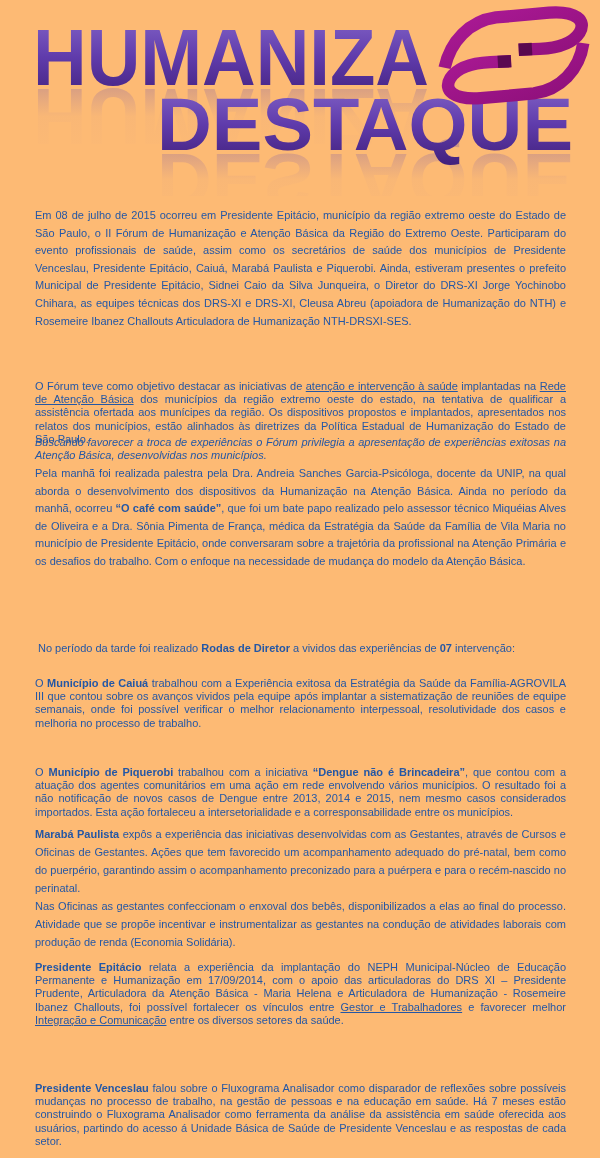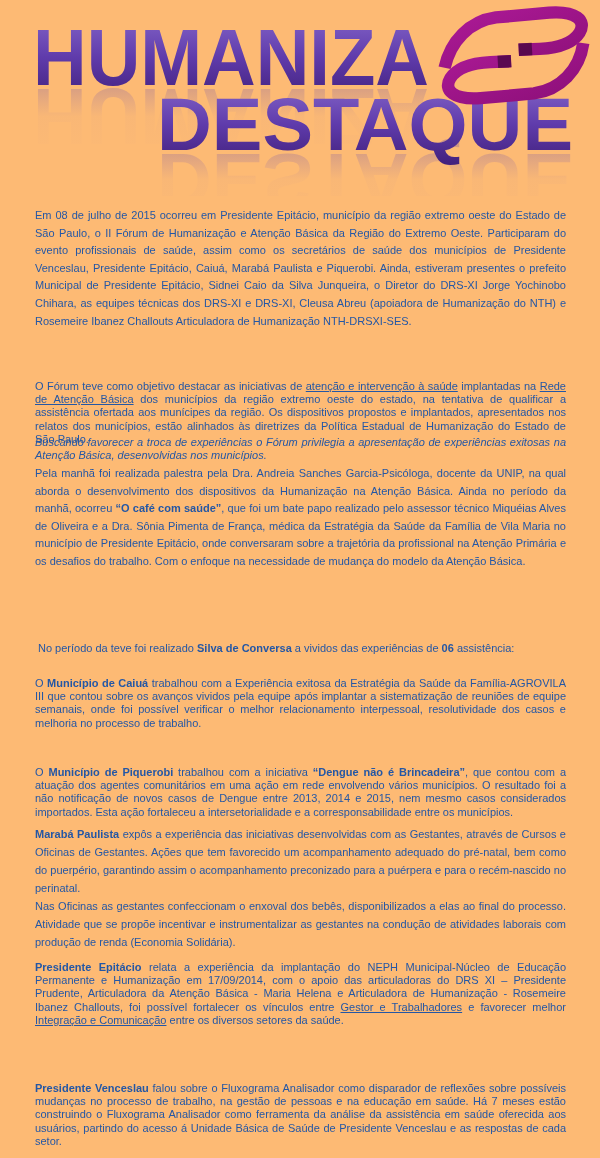--- a/index.html
+++ b/index.html
@@ -59,21 +59,21 @@
         <path d="M 78 57 L 64 57.8" stroke="#4a0642" stroke-width="13" opacity="0.8"></path>
       </g>
     </svg>
   </div>
 
   <div>
       <p class="para p1"><span>Em 08 de julho de 2015 ocorreu em Presidente Epitácio, município da região extremo oeste do Estado de São Paulo, o II Fórum de Humanização e Atenção Básica da Região do Extremo Oeste. Participaram do evento profissionais de saúde, assim como os secretários de saúde dos municípios de Presidente Venceslau, Presidente Epitácio, Caiuá, Marabá Paulista e Piquerobi. Ainda, estiveram presentes o prefeito Municipal de Presidente Epitácio, Sidnei Caio da Silva Junqueira, o Diretor do DRS-XI Jorge Yochinobo Chihara, as equipes técnicas dos DRS-XI e DRS-XI, Cleusa Abreu (apoiadora de Humanização do NTH) e Rosemeire Ibanez Challouts Articuladora de Humanização NTH-DRSXI-SES.</span></p>
       <p class="para p2"><span>O Fórum teve como objetivo destacar as iniciativas de </span><span class="u">atenção e intervenção à saúde</span><span> implantadas na </span><span class="u">Rede de Atenção Básica</span><span> dos municípios da região extremo oeste do estado, na tentativa de qualificar a assistência ofertada aos munícipes da região.  Os dispositivos propostos e implantados, apresentados nos relatos dos municípios, estão alinhados às diretrizes da Política Estadual de Humanização do Estado de São Paulo.</span></p>
       <p class="para p3"><span>Buscando favorecer a troca de experiências o Fórum privilegia a apresentação de experiências exitosas na Atenção Básica, desenvolvidas nos municípios.</span></p>
       <p class="para p4"><span>Pela manhã foi realizada palestra pela Dra. Andreia Sanches Garcia-Psicóloga, docente da UNIP, na qual aborda o desenvolvimento dos dispositivos da Humanização na Atenção Básica. Ainda no período da manhã, ocorreu </span><span class="b">“O café com saúde”</span><span>, que foi um bate papo realizado pelo assessor técnico Miquéias Alves de Oliveira e a Dra. Sônia Pimenta de França, médica da Estratégia da Saúde da Família de Vila Maria no município de Presidente Epitácio, onde conversaram sobre a trajetória da profissional na Atenção Primária e os desafios do trabalho. Com o enfoque na necessidade de mudança do modelo da Atenção Básica.</span></p>
-      <p class="para p5"><span>No período da teve foi realizado </span><span class="b">Silva de Conversa</span><span> a vividos das experiências de </span><span class="b">06</span><span> assistência:</span></p>
+      <p class="para p5"><span>No período da tarde foi realizado </span><span class="b">Rodas de Diretor</span><span> a vividos das experiências de </span><span class="b">07</span><span> intervenção:</span></p>
       <p class="para p6"><span>O </span><span class="b">Município de Caiuá</span><span> trabalhou com a Experiência exitosa da Estratégia da Saúde da Família-AGROVILA III que contou sobre os avanços vividos pela equipe após implantar a sistematização de reuniões de equipe semanais, onde foi possível verificar o melhor relacionamento interpessoal, resolutividade dos casos e melhoria no processo de trabalho.</span></p>
       <p class="para p7"><span>O </span><span class="b">Município de Piquerobi</span><span> trabalhou com a iniciativa </span><span class="b">“Dengue não é Brincadeira”</span><span>, que contou com a atuação dos agentes comunitários em uma ação em rede envolvendo vários municípios. O resultado foi a não notificação de novos casos de Dengue entre 2013, 2014 e 2015, nem mesmo casos considerados importados. Esta ação fortaleceu a intersetorialidade e a corresponsabilidade entre os municípios.</span></p>
       <p class="para p8"><span class="b">Marabá Paulista</span><span> expôs a experiência das iniciativas desenvolvidas com as Gestantes, através de Cursos e Oficinas de Gestantes. Ações que tem favorecido um acompanhamento adequado do pré-natal, bem como do puerpério, garantindo assim o acompanhamento preconizado para a puérpera e para o recém-nascido no perinatal.</span><br><span>Nas Oficinas as gestantes confeccionam o enxoval dos bebês, disponibilizados a elas ao final do processo. Atividade que se propõe incentivar e instrumentalizar as gestantes na condução de atividades laborais com produção de renda (Economia Solidária).</span></p>
       <p class="para p9"><span class="b">Presidente Epitácio</span><span> relata a experiência da implantação do NEPH Municipal-Núcleo de Educação Permanente e Humanização em 17/09/2014, com o apoio das articuladoras do DRS XI – Presidente Prudente, Articuladora da Atenção Básica - Maria Helena e Articuladora de Humanização - Rosemeire Ibanez Challouts, foi possível fortalecer os vínculos entre </span><span class="u">Gestor e Trabalhadores</span><span> e favorecer melhor </span><span class="u">Integração e Comunicação</span><span> entre os diversos setores da saúde.</span></p>
       <p class="para p10"><span class="b">Presidente Venceslau</span><span> falou sobre o Fluxograma Analisador como disparador de reflexões sobre possíveis mudanças no processo de trabalho, na gestão de pessoas e na educação em saúde. Há 7 meses estão construindo o Fluxograma Analisador como ferramenta da análise da assistência em saúde oferecida aos usuários, partindo do acesso á Unidade Básica de Saúde de Presidente Venceslau e as respostas de cada setor.</span></p>
     </div>
 
 </div>
 
 </body></html>

